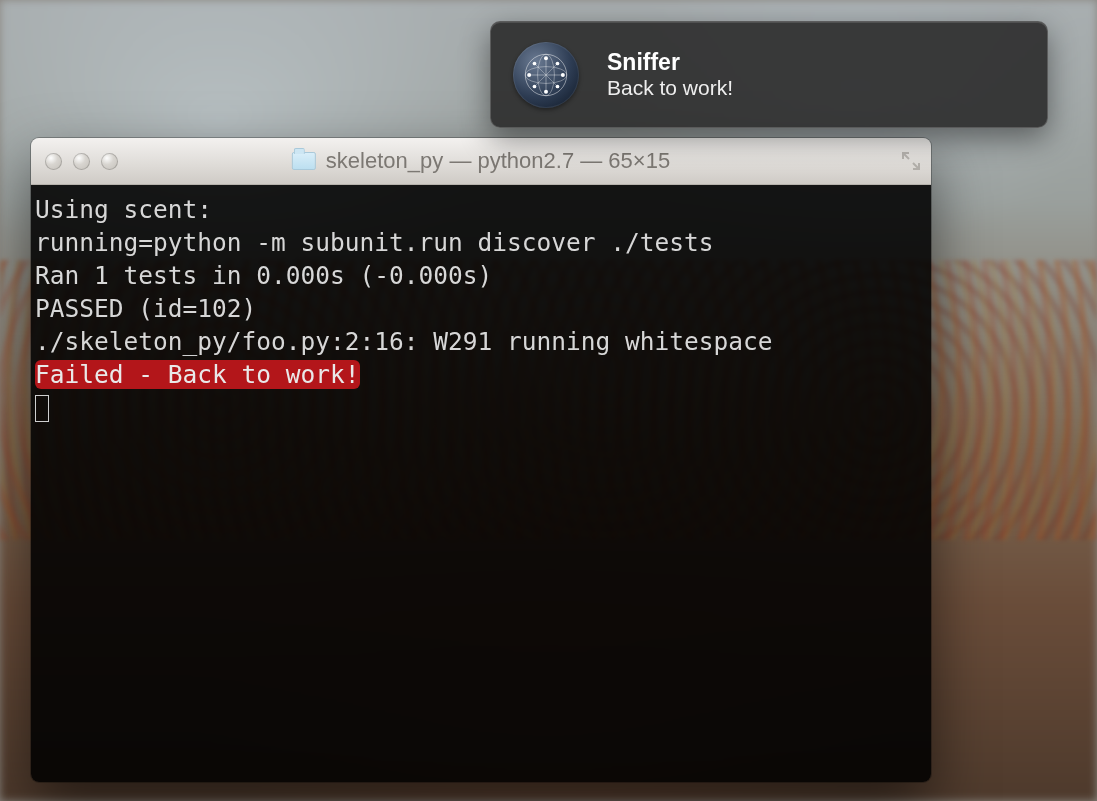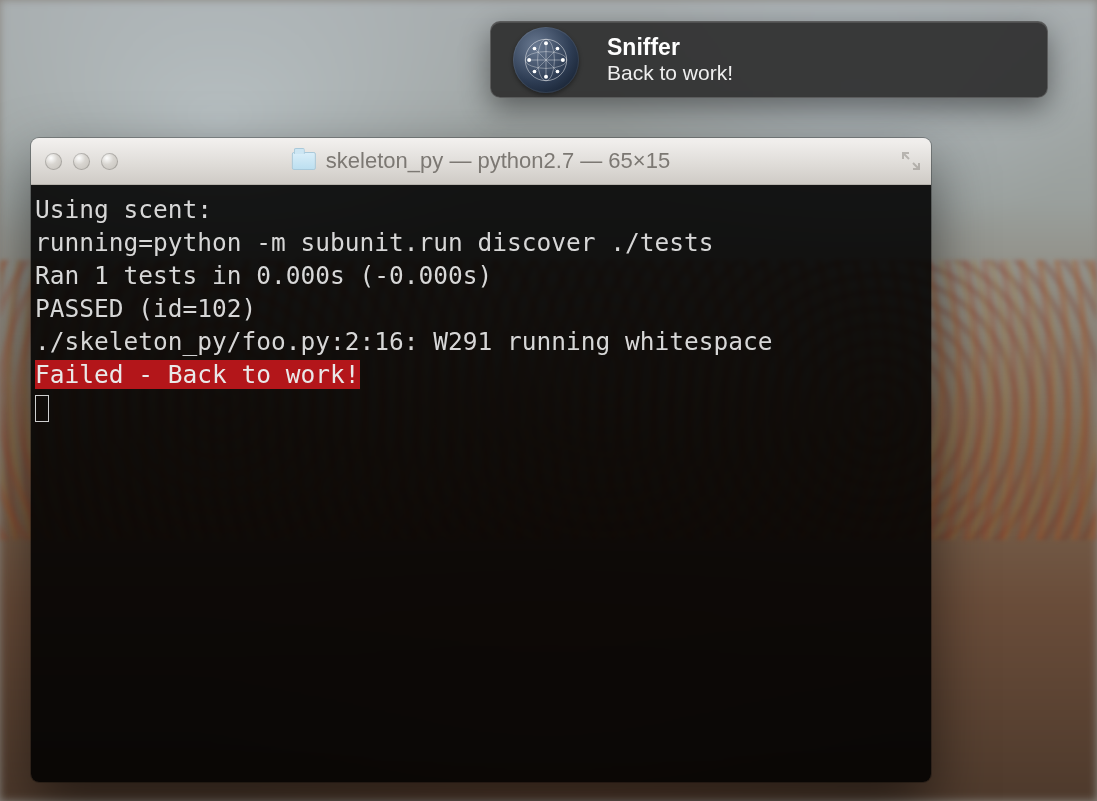--- a/index.html
+++ b/index.html
@@ -31,21 +31,21 @@
       filter: blur(2px);
       opacity:.7;
     }
 
     
     .notification {
       position: absolute;
       top: 21px;
       left: 490px;
       width: 558px;
-      height: 77px;
+      height: 107px;
       background: rgba(40,40,40,.88);
       border: 1px solid rgba(255,255,255,.18);
       border-radius: 10px;
       box-shadow: 0 10px 30px rgba(0,0,0,.45), inset 0 1px 0 rgba(255,255,255,.12);
       display: flex;
       align-items: center;
       padding: 0 22px;
       color: #fff;
       z-index: 30;
     }
@@ -130,20 +130,21 @@
       font-family: "Menlo","DejaVu Sans Mono","Consolas",monospace;
       font-size: 24.5px;
       line-height: 33px;
       color:#d7d7d7;
       overflow:hidden;
     }
     .term-line{ white-space: pre; }
     .hl-fail{
       background:#b3161a;
       color:#e9e9e9;
+      border-radius:6px;
     }
     .cursor-block{
       display:inline-block;
       width:14px; height:27px;
       border:1.5px solid #cfcfcf;
       vertical-align:text-bottom;
       margin-top:2px;
     }
   </style>
 </head>

